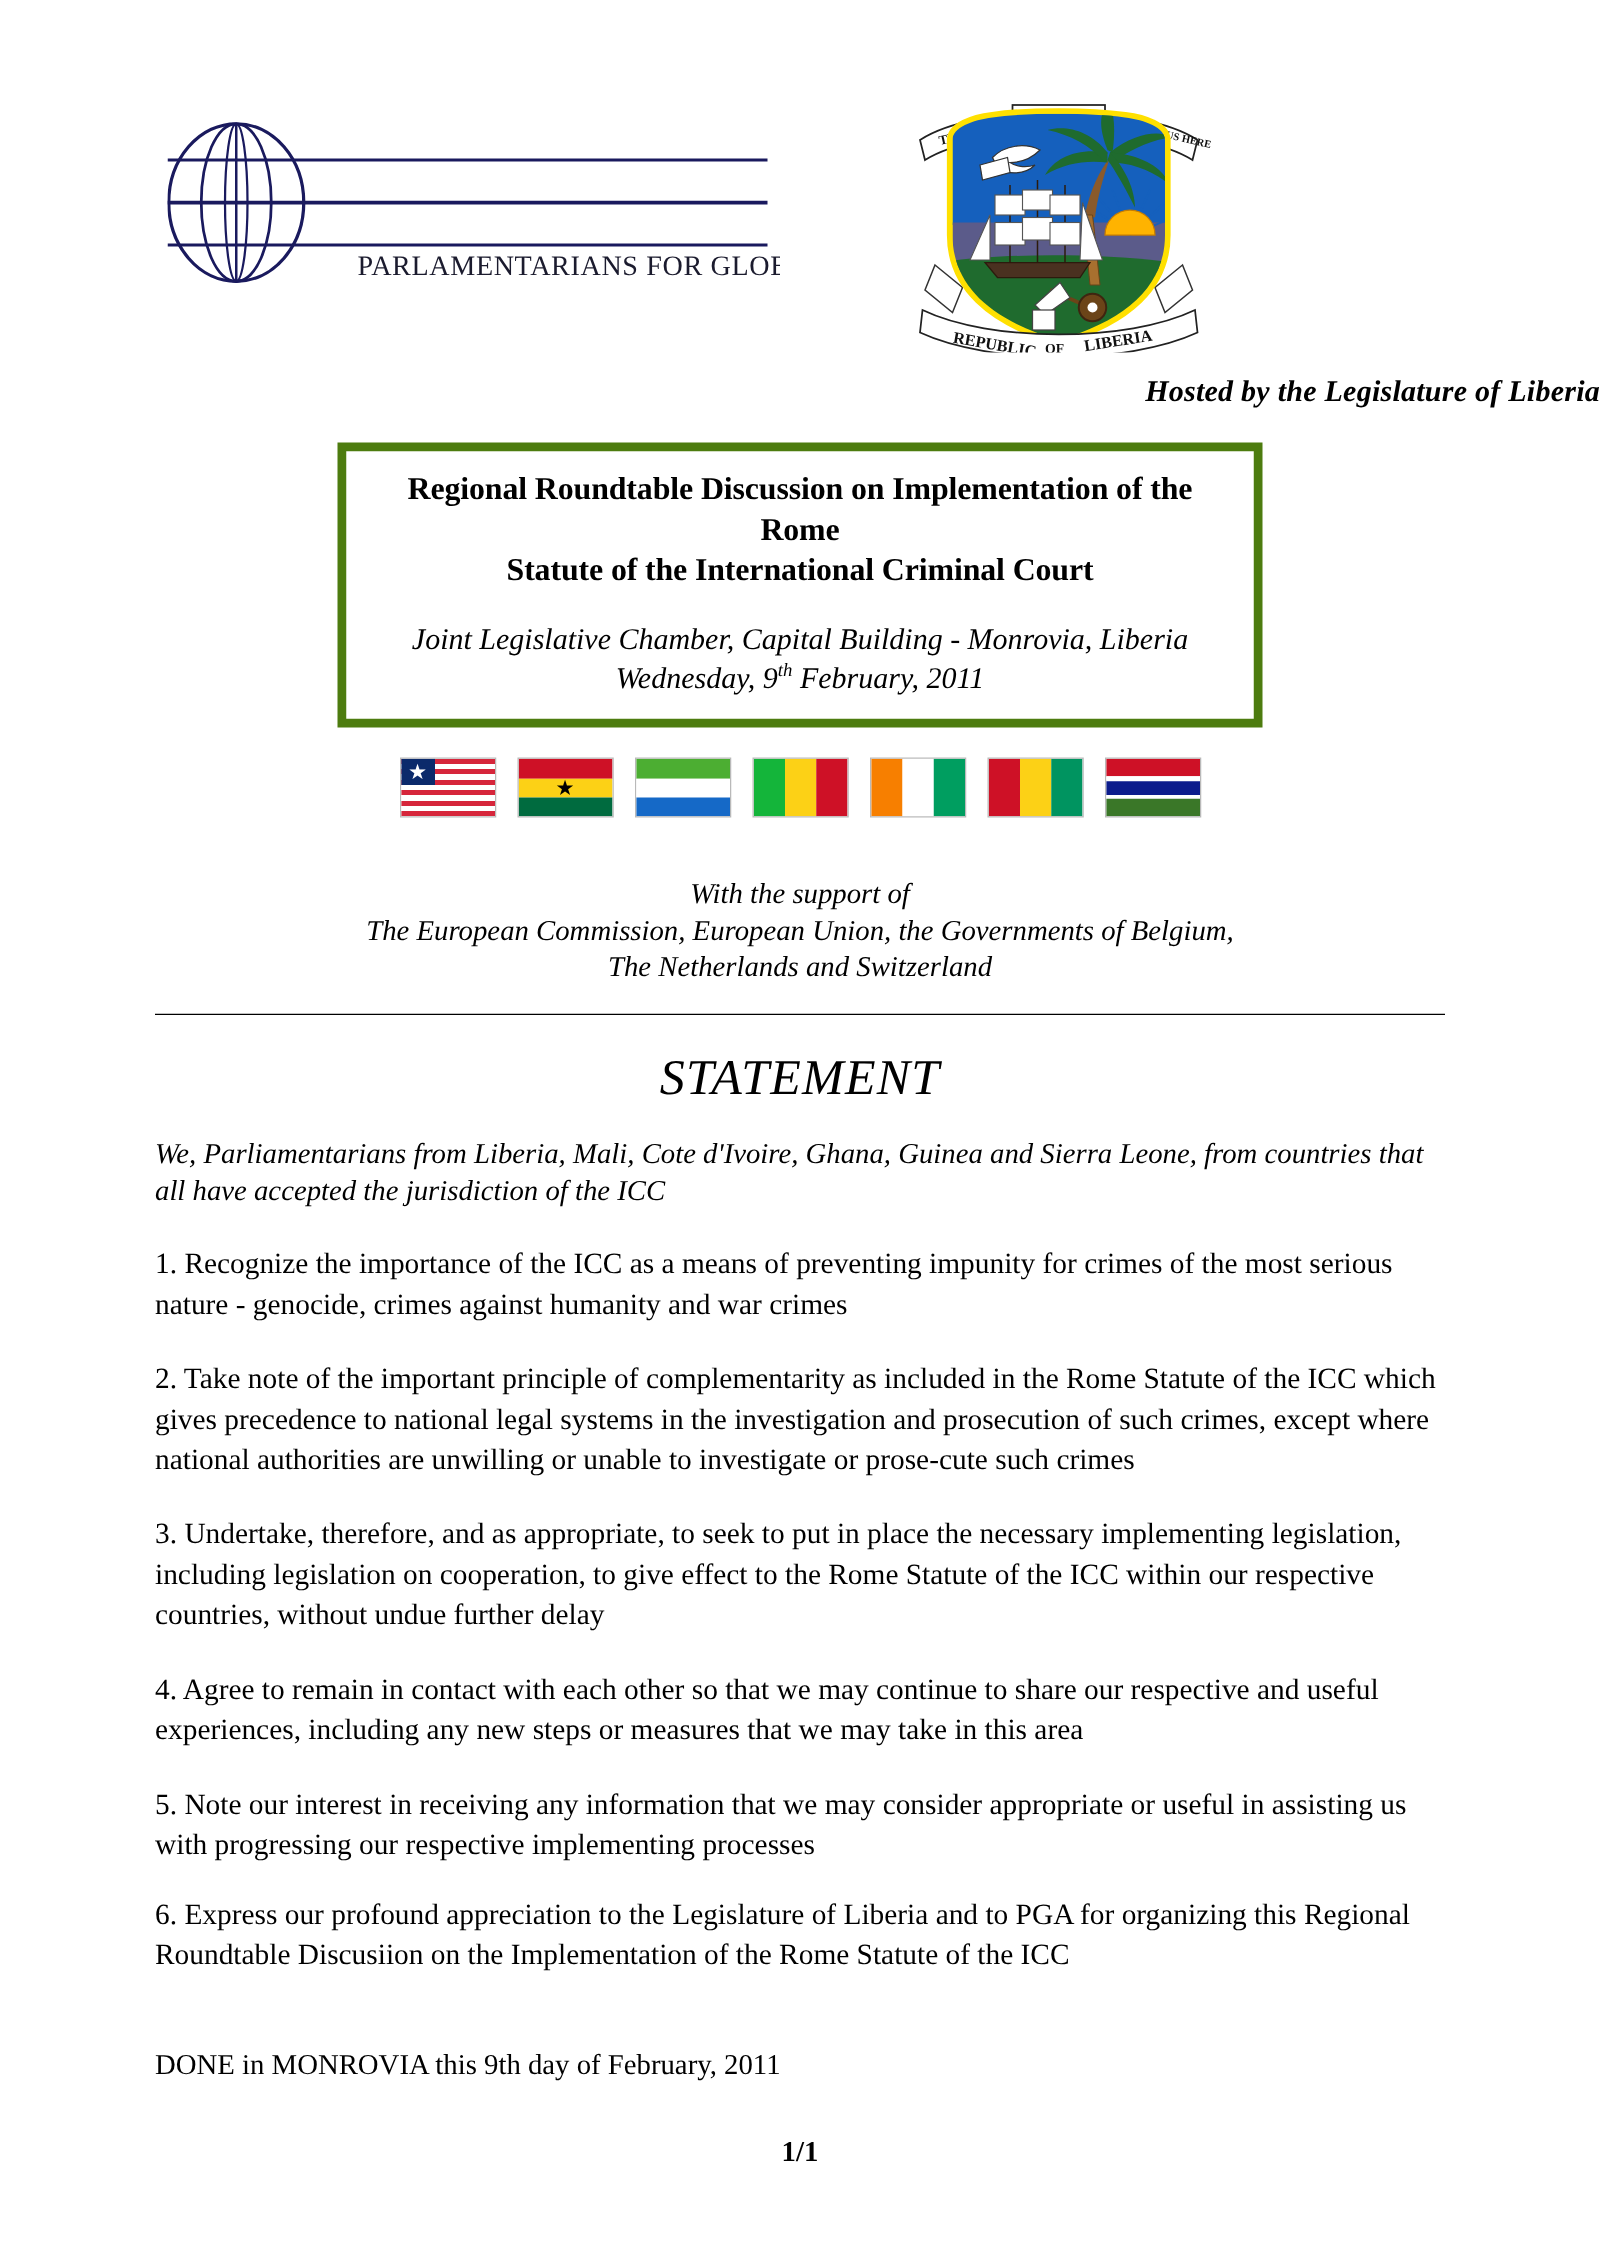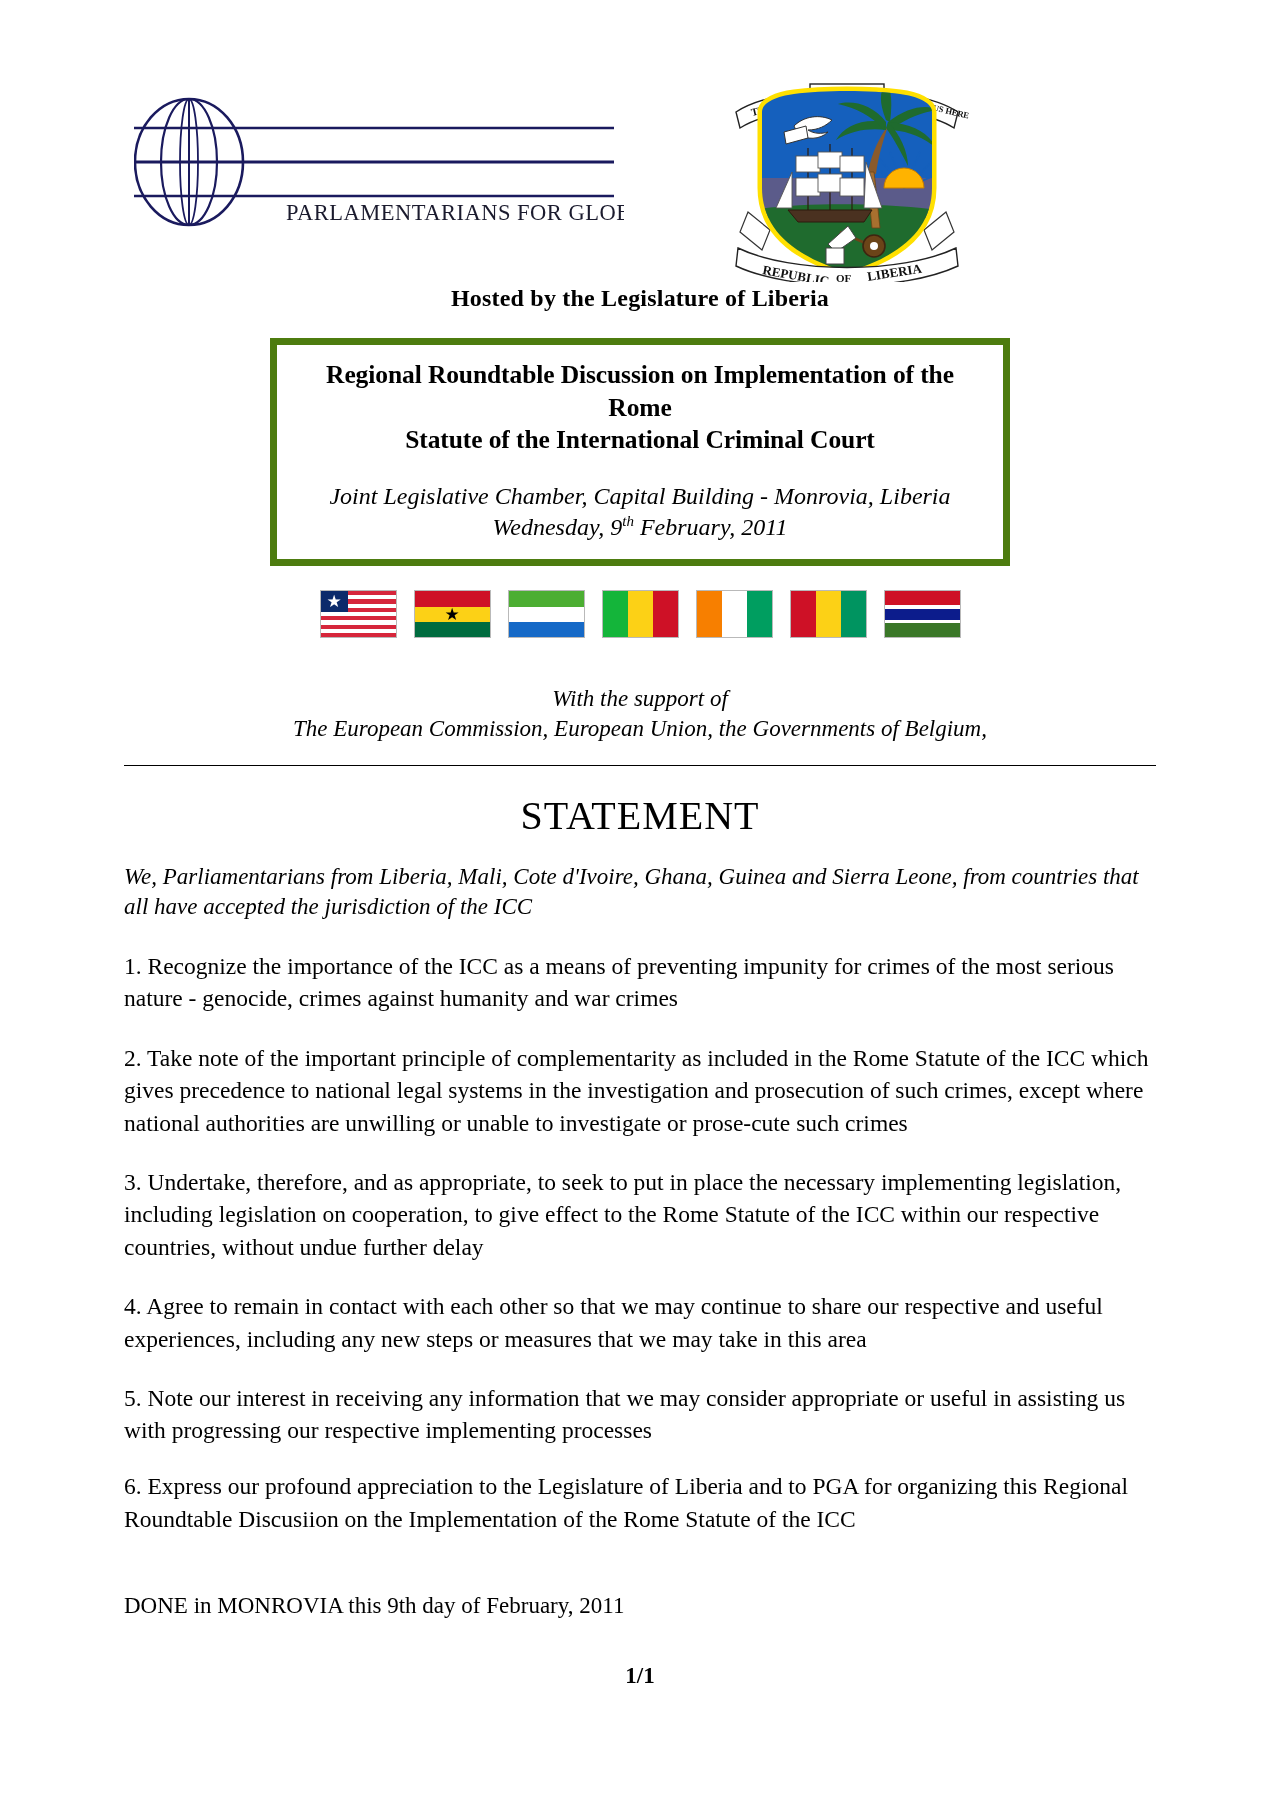--- a/index.html
+++ b/index.html
@@ -40,23 +40,25 @@
   .liberia-seal {
     position: absolute;
     left: 722px;
     top: 60px;
     width: 250px;
     height: 222px;
   }
 
   
   .hosted-line {
-    text-align: center;
+    text-align: right;
+    font-style: italic;
     font-weight: bold;
     font-size: 24px;
+    margin-top: 16px;
     letter-spacing: 0.2px;
   }
 
   
   .title-box {
     margin: 26px auto 0 auto;
     width: 740px;
     border: 7px solid #4d7c0f;
     padding: 14px 16px 16px 16px;
     box-sizing: border-box;
@@ -150,20 +152,21 @@
   
   .divider {
     border: none;
     border-top: 1px solid #000;
     margin: 22px 124px 0 124px;
   }
 
   
   .statement-heading {
     text-align: center;
+    font-style: italic;
     font-size: 40px;
     letter-spacing: 1px;
     margin-top: 26px;
   }
 
   
   .body-block {
     margin: 0 124px 0 124px;
   }
   .intro {
@@ -360,20 +363,21 @@
         <div class="w1"></div>
         <div class="b2"></div>
         <div class="w2"></div>
         <div class="b3"></div>
     </div>
   </div>
 
   <div class="support">
     <div>With the support of</div>
     <div>The European Commission, European Union, the Governments of Belgium,</div>
+    <div>The Netherlands and Switzerland</div>
   </div>
 
   <hr class="divider">
 
   <div class="statement-heading">STATEMENT</div>
 
   <div class="body-block">
     <p class="intro">We, Parliamentarians from Liberia, Mali, Cote d'Ivoire, Ghana, Guinea and Sierra Leone, from countries that all have accepted the jurisdiction of the ICC</p>
 
     <p class="clause">1. Recognize the importance of the ICC as a means of preventing impunity for crimes of the most serious nature - genocide, crimes against humanity and war crimes</p>

